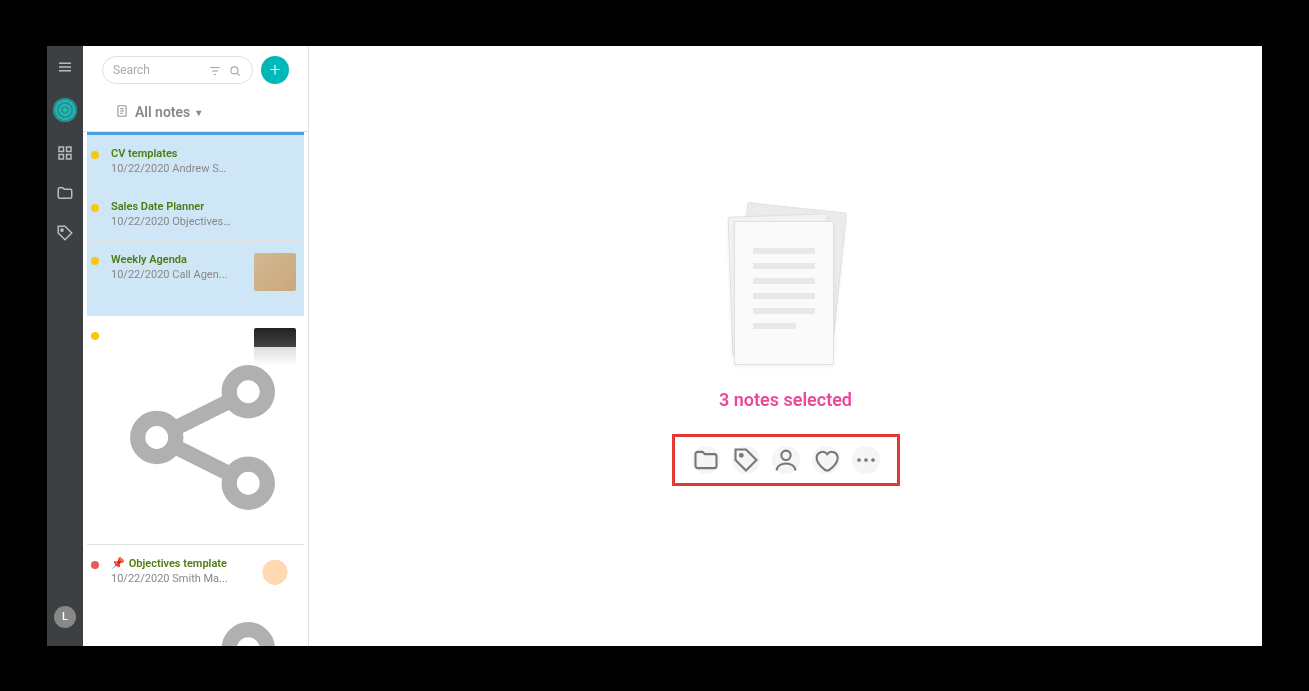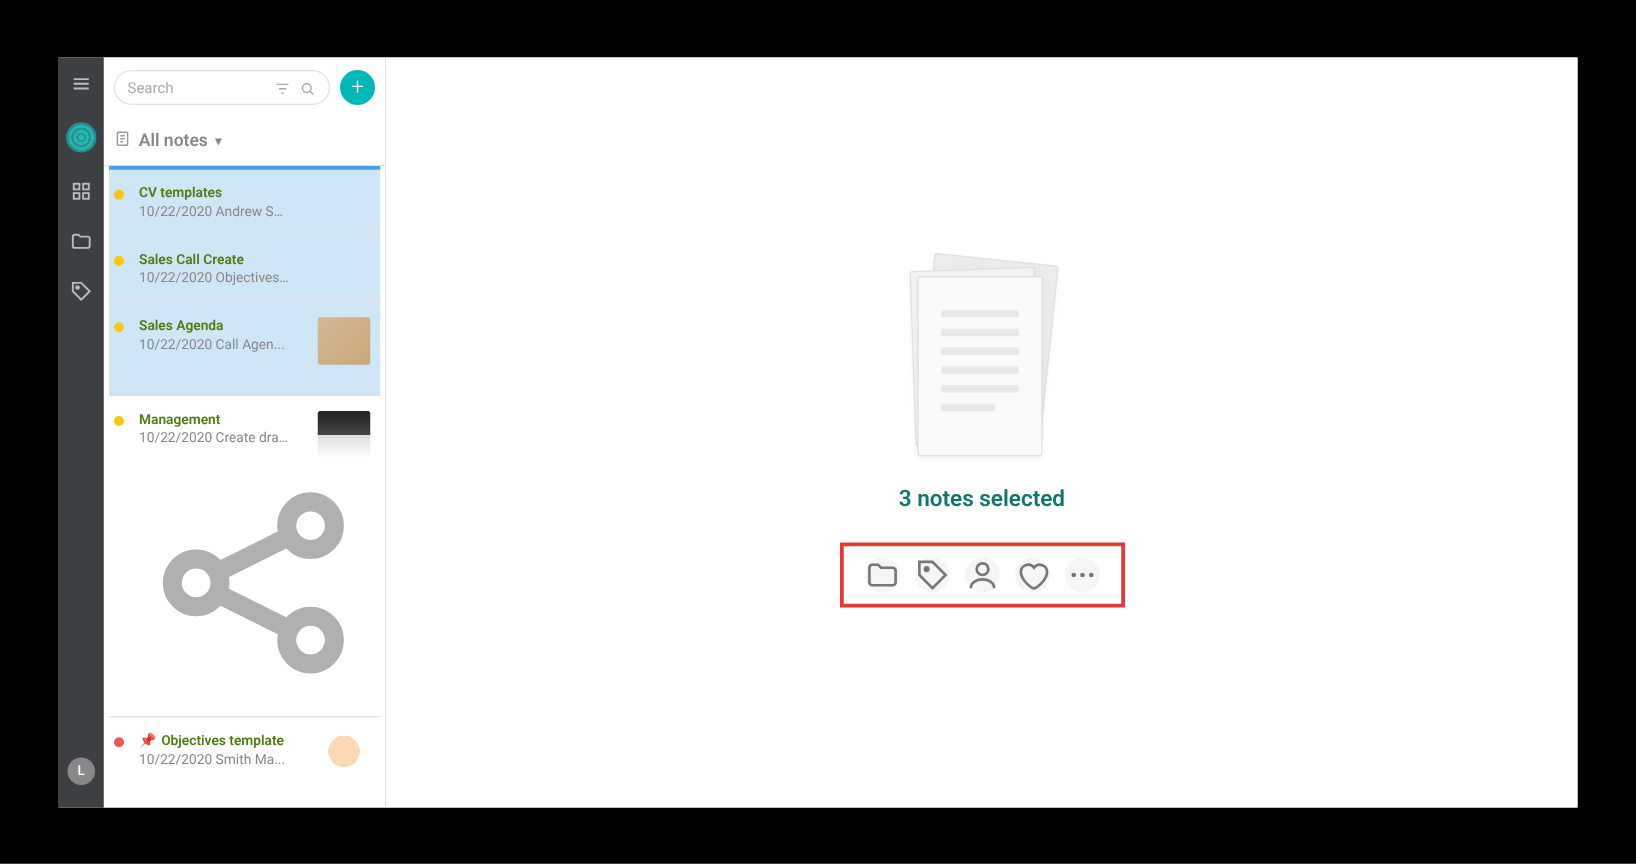--- a/index.html
+++ b/index.html
@@ -6,28 +6,28 @@
 body { background: #000; display: flex; justify-content: center; align-items: center; height: 691px; width: 1309px; }
 .app-frame { background: #fff; width: 1215px; height: 600px; display: flex; box-shadow: 0 0 40px rgba(0,0,0,0.5); position: relative; }
 
 .iconbar { width: 36px; background: #3c4043; display: flex; flex-direction: column; align-items: center; padding-top: 12px; gap: 22px; position: relative; }
 .iconbar .ic { width: 18px; height: 18px; color: #b8bcc0; cursor: pointer; display: flex; align-items: center; justify-content: center; }
 .iconbar .logo { width: 24px; height: 24px; border-radius: 50%; background: radial-gradient(circle, #2db8b8 0%, #1a8f8f 100%); position: relative; overflow: hidden; }
 .iconbar .logo::before { content: ''; position: absolute; inset: 0; background: repeating-radial-gradient(circle at center, #2db8b8 0px, #2db8b8 2px, #1a8f8f 2px, #1a8f8f 4px); opacity: 0.7; }
 .iconbar .avatar { width: 22px; height: 22px; border-radius: 50%; background: #888; color: #fff; font-size: 11px; display: flex; align-items: center; justify-content: center; position: absolute; bottom: 18px; font-weight: 500; }
 
 .notelist { width: 226px; background: #fff; border-right: 1px solid #e0e0e0; display: flex; flex-direction: column; overflow: hidden; }
-.notelist-header { display: flex; align-items: center; padding: 10px 8px; gap: 8px; }
+.notelist-header { display: flex; align-items: center; padding: 10px 19px; gap: 8px; }
 .search-box { flex: 1; height: 28px; border: 1px solid #e0e0e0; border-radius: 14px; display: flex; align-items: center; padding: 0 10px; gap: 6px; }
 .search-box input { border: none; outline: none; flex: 1; font-size: 12px; color: #666; width: 100%; }
 .search-box input::placeholder { color: #aaa; }
 .search-box .ic-sm { width: 14px; height: 14px; color: #aaa; }
 .add-btn { width: 28px; height: 28px; border-radius: 50%; background: #00b8b8; color: #fff; display: flex; align-items: center; justify-content: center; cursor: pointer; font-size: 18px; font-weight: 300; }
 
-.notelist-title { padding: 10px 8px; display: flex; align-items: center; gap: 6px; color: #888; font-size: 14px; font-weight: 600; border-bottom: 1px solid #e0e0e0; cursor: pointer; }
+.notelist-title { padding: 10px 32px; display: flex; align-items: center; gap: 6px; color: #888; font-size: 14px; font-weight: 600; border-bottom: 1px solid #e0e0e0; cursor: pointer; }
 .notelist-title .chev { font-size: 10px; }
 
 .notes-scroll { flex: 1; overflow-y: auto; position: relative; }
 .notes-scroll::-webkit-scrollbar { width: 8px; }
 .notes-scroll::-webkit-scrollbar-thumb { background: #c0c0c0; border-radius: 4px; }
 
 .note-item { padding: 12px 10px 12px 10px; border-bottom: 1px solid #e0e0e0; position: relative; cursor: pointer; margin: 0 4px 0 4px; }
 .note-item.first-sel { border-top: 3px solid #4aa3df; margin-top: 0; }
 .note-item.selected { background: #cfe6f7; }
 .note-item .dot { width: 8px; height: 8px; border-radius: 50%; position: absolute; left: 4px; top: 16px; }
@@ -46,21 +46,21 @@
 .main-area { flex: 1; background: #fff; display: flex; flex-direction: column; align-items: center; justify-content: center; position: relative; }
 .empty-illus { display: flex; flex-direction: column; align-items: center; }
 .doc-stack { position: relative; width: 120px; height: 160px; margin-bottom: 20px; }
 .doc-stack .pg { position: absolute; background: #f0f0f0; border: 1px solid #e0e0e0; border-radius: 2px; box-shadow: 0 2px 4px rgba(0,0,0,0.05); }
 .doc-stack .p1 { width: 100px; height: 140px; left: 14px; top: -2px; transform: rotate(6deg); background: #ebebeb; }
 .doc-stack .p2 { width: 100px; height: 140px; left: 4px; top: 6px; transform: rotate(-2deg); background: #f2f2f2; }
 .doc-stack .p3 { width: 100px; height: 144px; left: 8px; top: 12px; background: #fafafa; padding: 22px 18px; }
 .doc-stack .p3 .ln { height: 6px; background: #e8e8e8; margin-bottom: 9px; border-radius: 1px; }
 .doc-stack .p3 .ln.short { width: 70%; }
 
-.selected-text { font-size: 18px; font-weight: 600; color: #0f766e; margin-bottom: 28px; }
+.selected-text { font-size: 18px; font-weight: 600; color: #ec4899; margin-bottom: 28px; }
 
 .action-bar { display: flex; gap: 12px; padding: 8px; position: relative; }
 .action-btn { width: 28px; height: 28px; border-radius: 50%; background: #f5f5f5; display: flex; align-items: center; justify-content: center; cursor: pointer; color: #777; font-size: 13px; }
 .red-highlight { position: absolute; border: 3px solid #e53935; left: -12px; right: -12px; top: -4px; bottom: -4px; pointer-events: none; }
 
 svg { width: 100%; height: 100%; }
 </style>
 </head>
 <body>
 
@@ -137,40 +137,36 @@
         <div class="dot yellow"></div>
         <div class="content">
           <div class="title">CV templates</div>
           <div class="meta"><span>10/22/2020</span> <span>Andrew Smith Date of bi...</span></div>
         </div>
       </div>
 
       <div class="note-item selected">
         <div class="dot yellow"></div>
         <div class="content">
-          <div class="title">Sales Call Create</div>
+          <div class="title">Sales Date Planner</div>
           <div class="meta"><span>10/22/2020</span> <span>Objectives 💢 Schedule ...</span></div>
         </div>
       </div>
 
       <div class="note-item selected" style="padding-bottom:34px;">
         <div class="dot yellow"></div>
         <div class="content">
-          <div class="title">Sales Agenda</div>
+          <div class="title">Weekly Agenda</div>
           <div class="meta"><span>10/22/2020</span> <span>Call Agen...</span></div>
         </div>
         <div class="thumb notebook"></div>
       </div>
 
       <div class="note-item">
         <div class="dot yellow"></div>
-        <div class="content">
-          <div class="title">Management</div>
-          <div class="meta"><span>10/22/2020</span> <span>Create dra...</span></div>
-        </div>
         <div class="thumb laptop"></div>
         <div class="share-ic">
           <svg width="12" height="12" viewBox="0 0 24 24" fill="none" stroke="currentColor" stroke-width="2">
               <circle cx="6" cy="12" r="2.5"></circle>
               <circle cx="18" cy="6" r="2.5"></circle>
               <circle cx="18" cy="18" r="2.5"></circle>
               <line x1="8" y1="11" x2="16" y2="7"></line>
               <line x1="8" y1="13" x2="16" y2="17"></line>
             </svg>
         </div>

